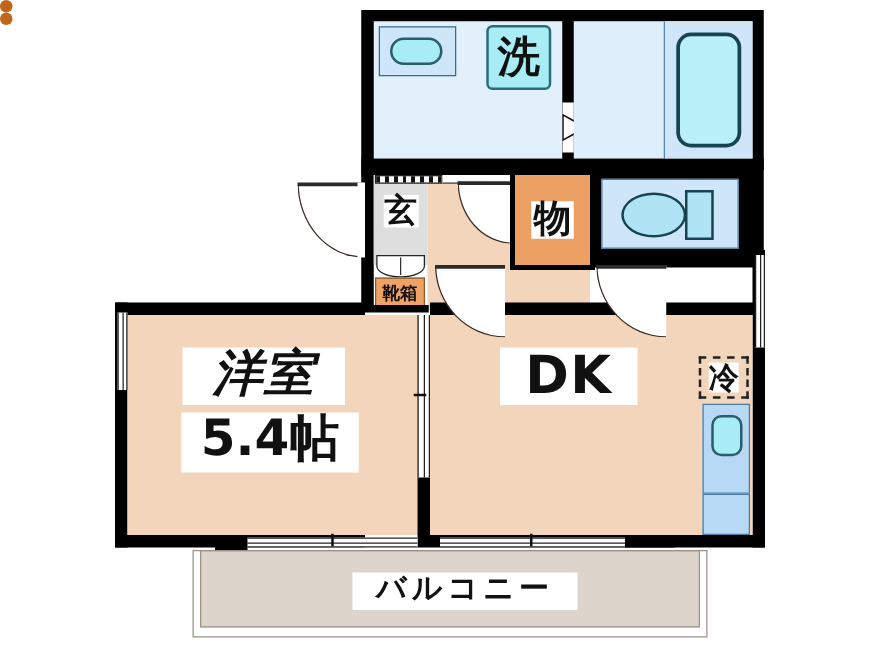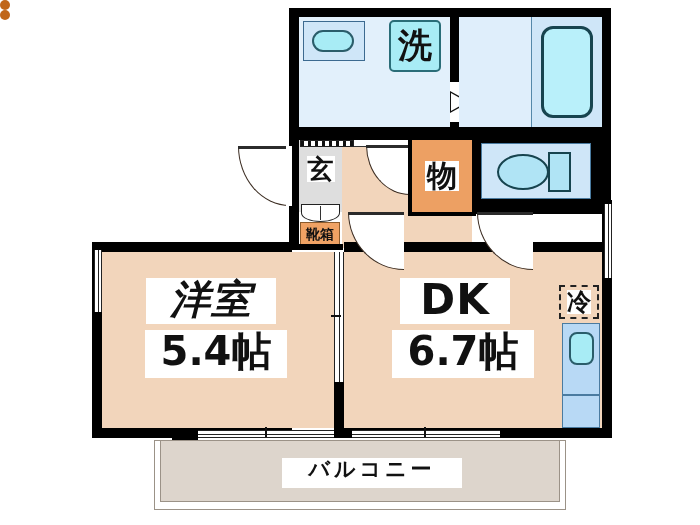--- a/index.html
+++ b/index.html
@@ -37,21 +37,21 @@
     color: #111111;
     font-family: "DejaVu Sans", "Liberation Sans", sans-serif;
     font-weight: 700;
     text-align: center;
     line-height: 1.05;
     white-space: nowrap;
   }
   .lbl-room   { font-size: 40px; letter-spacing: 1px; font-style: italic; }
   .lbl-size   { font-size: 40px; letter-spacing: 0px; }
   .lbl-dk     { font-size: 42px; letter-spacing: 1px; }
-  .lbl-balcony{ font-size: 21px; letter-spacing: 4px; }
+  .lbl-balcony{ font-size: 24px; letter-spacing: 4px; }
 
   
   .kanji-box {
     position: absolute;
     display: flex;
     align-items: center;
     justify-content: center;
     font-family: "DejaVu Sans", "Liberation Sans", sans-serif;
     font-weight: 700;
     color: #111111;
@@ -341,21 +341,18 @@
   <div class="lbl lbl-room" style="left:146px; top:278px; width:130px; height:46px;">
     <span>洋室</span>
   </div>
   <div class="lbl lbl-size" style="left:145px; top:330px; width:142px; height:48px;">
     <span>5.4帖</span>
   </div>
 
   <div class="lbl lbl-dk" style="left:400px; top:278px; width:110px; height:46px;">
     <span>DK</span>
   </div>
-  <div class="lbl lbl-size" style="left:392px; top:330px; width:142px; height:48px;">
-    <span>6.7帖</span>
-  </div>
 
   <div class="lbl lbl-balcony" style="left:282px; top:458px; width:180px; height:30px;">
     <span>バルコニー</span>
   </div>
 
 </div>
 
 </body></html>

